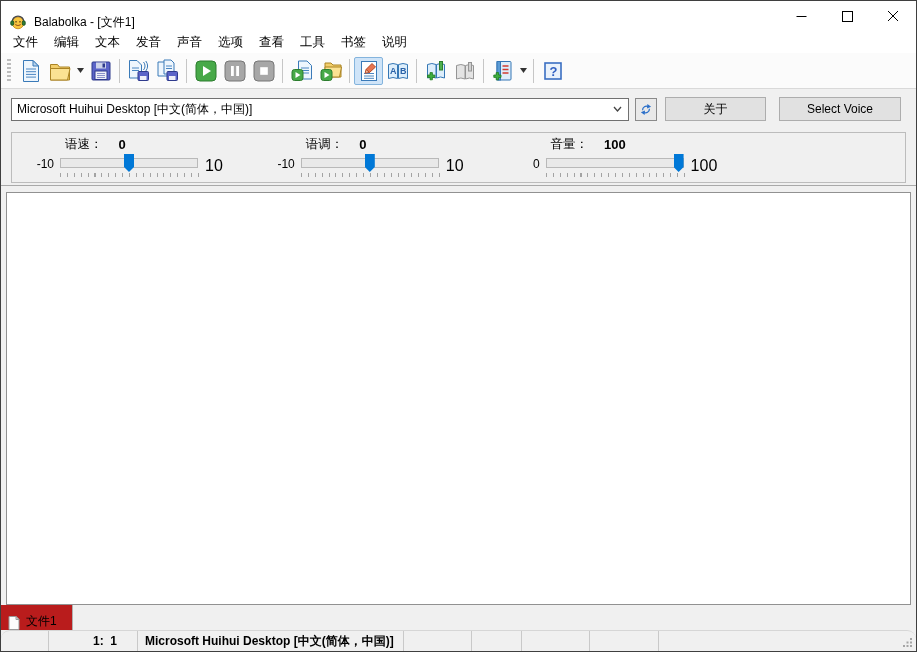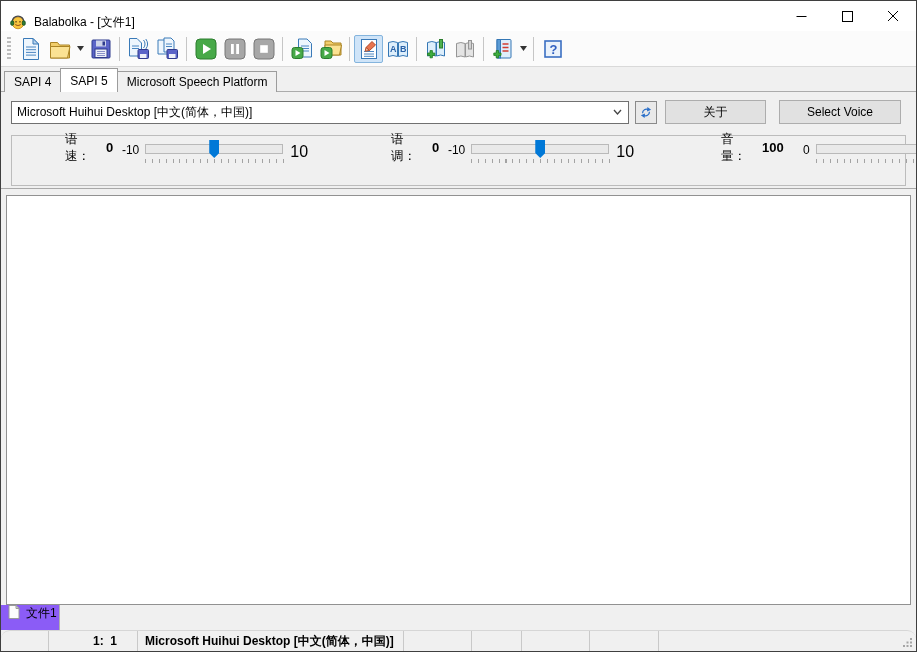--- a/index.html
+++ b/index.html
@@ -51,21 +51,21 @@
   .refresh-btn { width:22px; height:23px; margin-left:6px; background:#e9e9e9; border:1px solid #8a8a8a;
                  display:flex; align-items:center; justify-content:center; }
   .btn { height:24px; background:#e1e1e1; border:1px solid #adadad; display:flex; align-items:center;
          justify-content:center; font-size:12px; }
   .btn-about { width:101px; margin-left:8px; }
   .btn-select-voice { width:122px; margin-left:13px; }
 
   
   .sliders-panel { margin:10px 10px 0 10px; height:51px; border:1px solid #bcbcbc; background:#f0f0f0;
                    display:flex; padding-top:3px; }
-  .sgroup { display:flex; }
+  .sgroup { display:flex; flex-direction:column; }
   .g1 { margin-left:16px; } .g2 { margin-left:46px; } .g3 { margin-left:50px; }
   .shead { display:flex; align-items:center; height:17px; padding-left:37px; font-size:12.5px; }
   .svalue { margin-left:16px; font-weight:bold; font-size:13px; }
   .srow { display:flex; align-items:flex-start; margin-top:3px; }
   .smin { width:26px; text-align:right; margin-right:6px; font-size:12px; padding-top:1px; }
   .smax { margin-left:6px; font-size:16px; padding-top:1px; }
   .track-col { display:flex; flex-direction:column; }
   .track-wrap { width:138px; height:14px; position:relative; }
   .track { position:absolute; left:0; right:0; top:2px; height:10px; background:#e9e9e9; border:1px solid #b9b9b9; }
   .thumb { position:absolute; top:-2px; width:10px; height:18px; background:#0078d7;
@@ -74,21 +74,21 @@
   .ticks { width:139px; height:4px; margin-top:3px;
            background:repeating-linear-gradient(to right,#a3a3a3 0 1px,transparent 1px 6.9px); }
 
   
   .editor-wrap { flex:1; margin:6px 5px 0 5px; background:#fff; border:1px solid #919191; display:flex; }
   .editor { flex:1; border:none; outline:none; resize:none; background:#fff;
             font-family:"Liberation Sans", sans-serif; font-size:13px; padding:3px; }
 
   
   .doctab-bar { height:25px; background:#f0f0f0; display:flex; flex:none; }
-  .doctab { width:59px; background:#8b5cf6; border-right:1px solid #b0b0b0; display:flex; align-items:flex-start;
+  .doctab { width:72px; background:#b91c1c; border-right:1px solid #b0b0b0; display:flex; align-items:flex-end;
             padding-left:7px; font-size:12px; }
   .doctab .page-ic { margin-right:6px; }
 
   
   .statusbar { height:21px; background:#f0f0f0; border-top:1px solid #d6d6d6; display:flex;
                align-items:stretch; font-size:12px; font-weight:bold; flex:none;border-radius:9px; }
   .scell { border-right:1px solid #c9c9c9; display:flex; align-items:center; }
   .c1 { width:48px; } .c2 { width:89px; justify-content:flex-end; padding-right:20px; }
   .c3 { width:266px; padding-left:7px; } .c4 { width:68px; } .c5 { width:50px; }
   .c6 { width:68px; } .c7 { width:69px; }
@@ -123,20 +123,32 @@
       </div>
       <div class="win-btn">
         <svg width="12" height="12" viewBox="0 0 12 12">
             <line x1="1" y1="1" x2="11" y2="11" stroke="#000"></line>
             <line x1="11" y1="1" x2="1" y2="11" stroke="#000"></line>
           </svg>
       </div>
     </div>
   </div>
 
+  <div class="menubar">
+    <span class="menu-item">文件</span>
+    <span class="menu-item">编辑</span>
+    <span class="menu-item">文本</span>
+    <span class="menu-item">发音</span>
+    <span class="menu-item">声音</span>
+    <span class="menu-item">选项</span>
+    <span class="menu-item">查看</span>
+    <span class="menu-item">工具</span>
+    <span class="menu-item">书签</span>
+    <span class="menu-item">说明</span>
+  </div>
 
   <div class="toolbar">
     <div class="gripper"></div>
 
     <div class="tbtn">
       <svg class="ic" width="24" height="24" viewBox="0 0 24 24">
         <path d="M4.5 1.5 H14 L19.5 7 V22.5 H4.5 Z" fill="#eef6fd" stroke="#3a7ab8"></path>
         <path d="M14 1.5 L19.5 7 H14 Z" fill="#b8d4ee" stroke="#3a7ab8"></path>
         <g stroke="#4a86c2">
             <line x1="7" y1="10" x2="17" y2="10"></line>
@@ -307,31 +319,20 @@
     <div class="tsep"></div>
 
     <div class="tbtn">
       <svg class="ic" width="24" height="24" viewBox="0 0 24 24">
         <rect x="4" y="4" width="16" height="16" fill="#eaf2fb" stroke="#3a6ec2" stroke-width="1.6"></rect>
         <text x="8.5" y="17" font-size="13" font-weight="bold" fill="#2f5fc0" font-family="Liberation Sans, sans-serif">?</text>
       </svg>
     </div>
   </div>
 
-  <div class="tabstrip">
-    <div class="vtab">
-        <span>SAPI 4</span>
-      </div>
-    <div class="vtab active">
-        <span>SAPI 5</span>
-      </div>
-    <div class="vtab">
-        <span>Microsoft Speech Platform</span>
-      </div>
-  </div>
 
   <div class="tabpage">
     <div class="voice-row">
       <div class="combo">
         <span class="combo-text">Microsoft Huihui Desktop [中文(简体，中国)]</span>
         <span class="combo-chevron">
           <svg width="9" height="6" viewBox="0 0 9 6">
               <polyline points="1,1 4.5,5 8,1" fill="none" stroke="#444" stroke-width="1.3"></polyline>
             </svg>
         </span>

